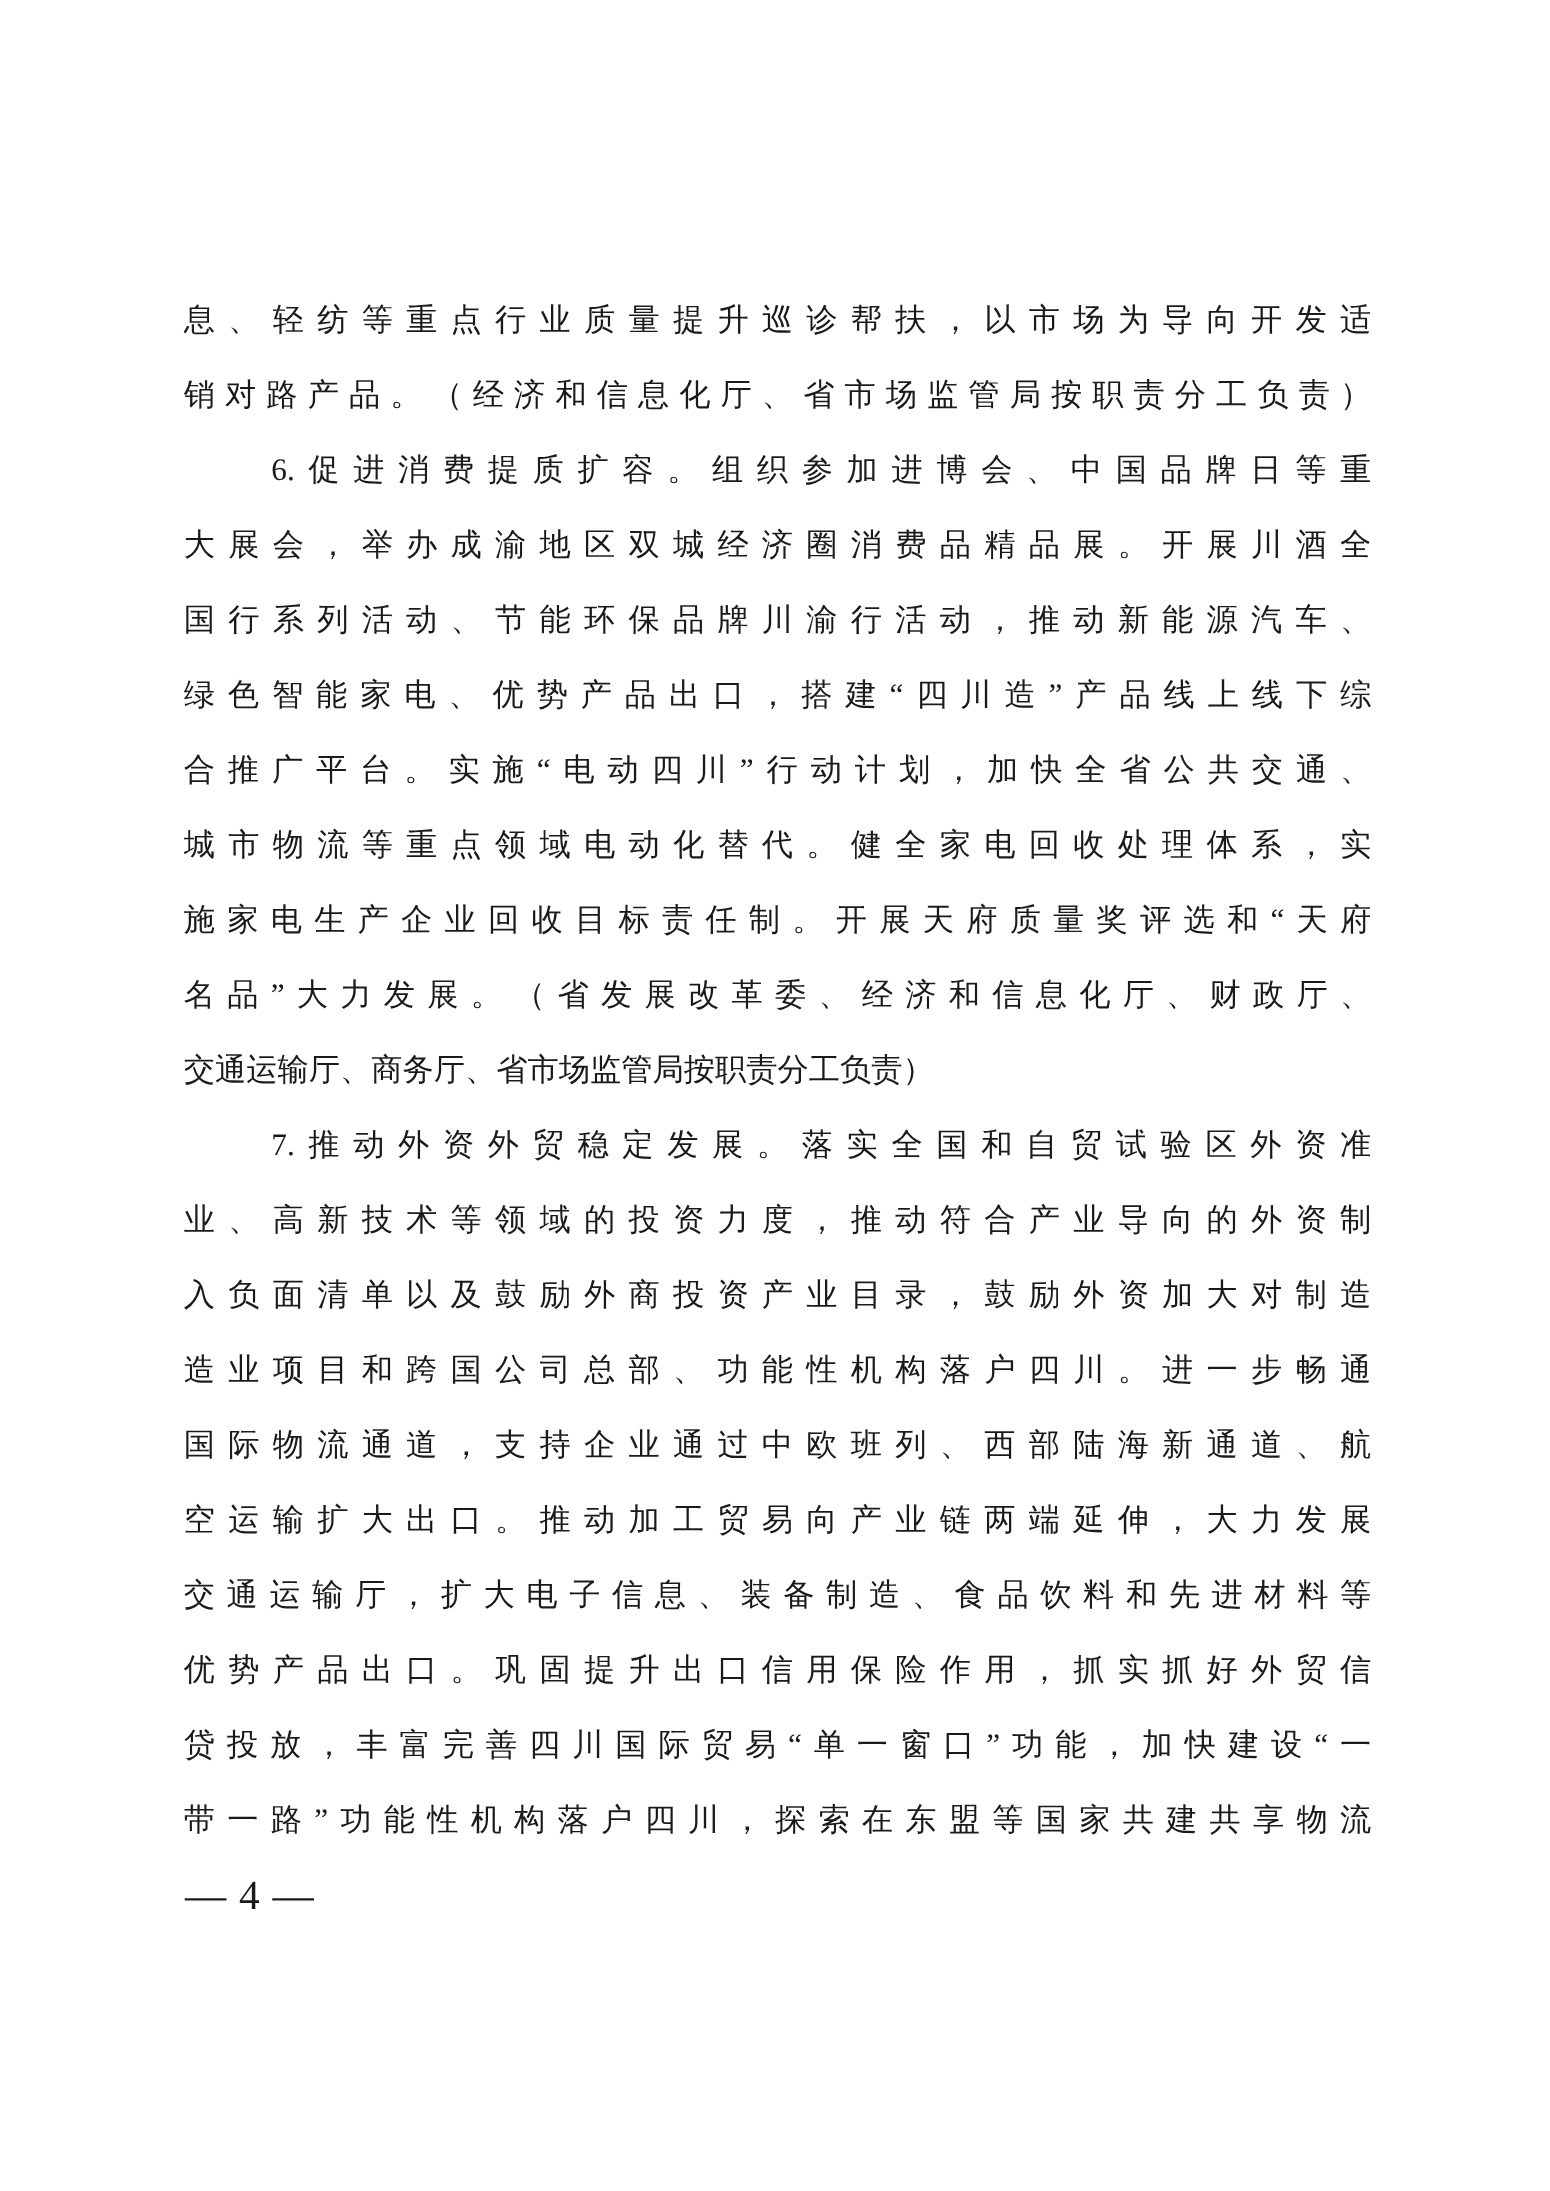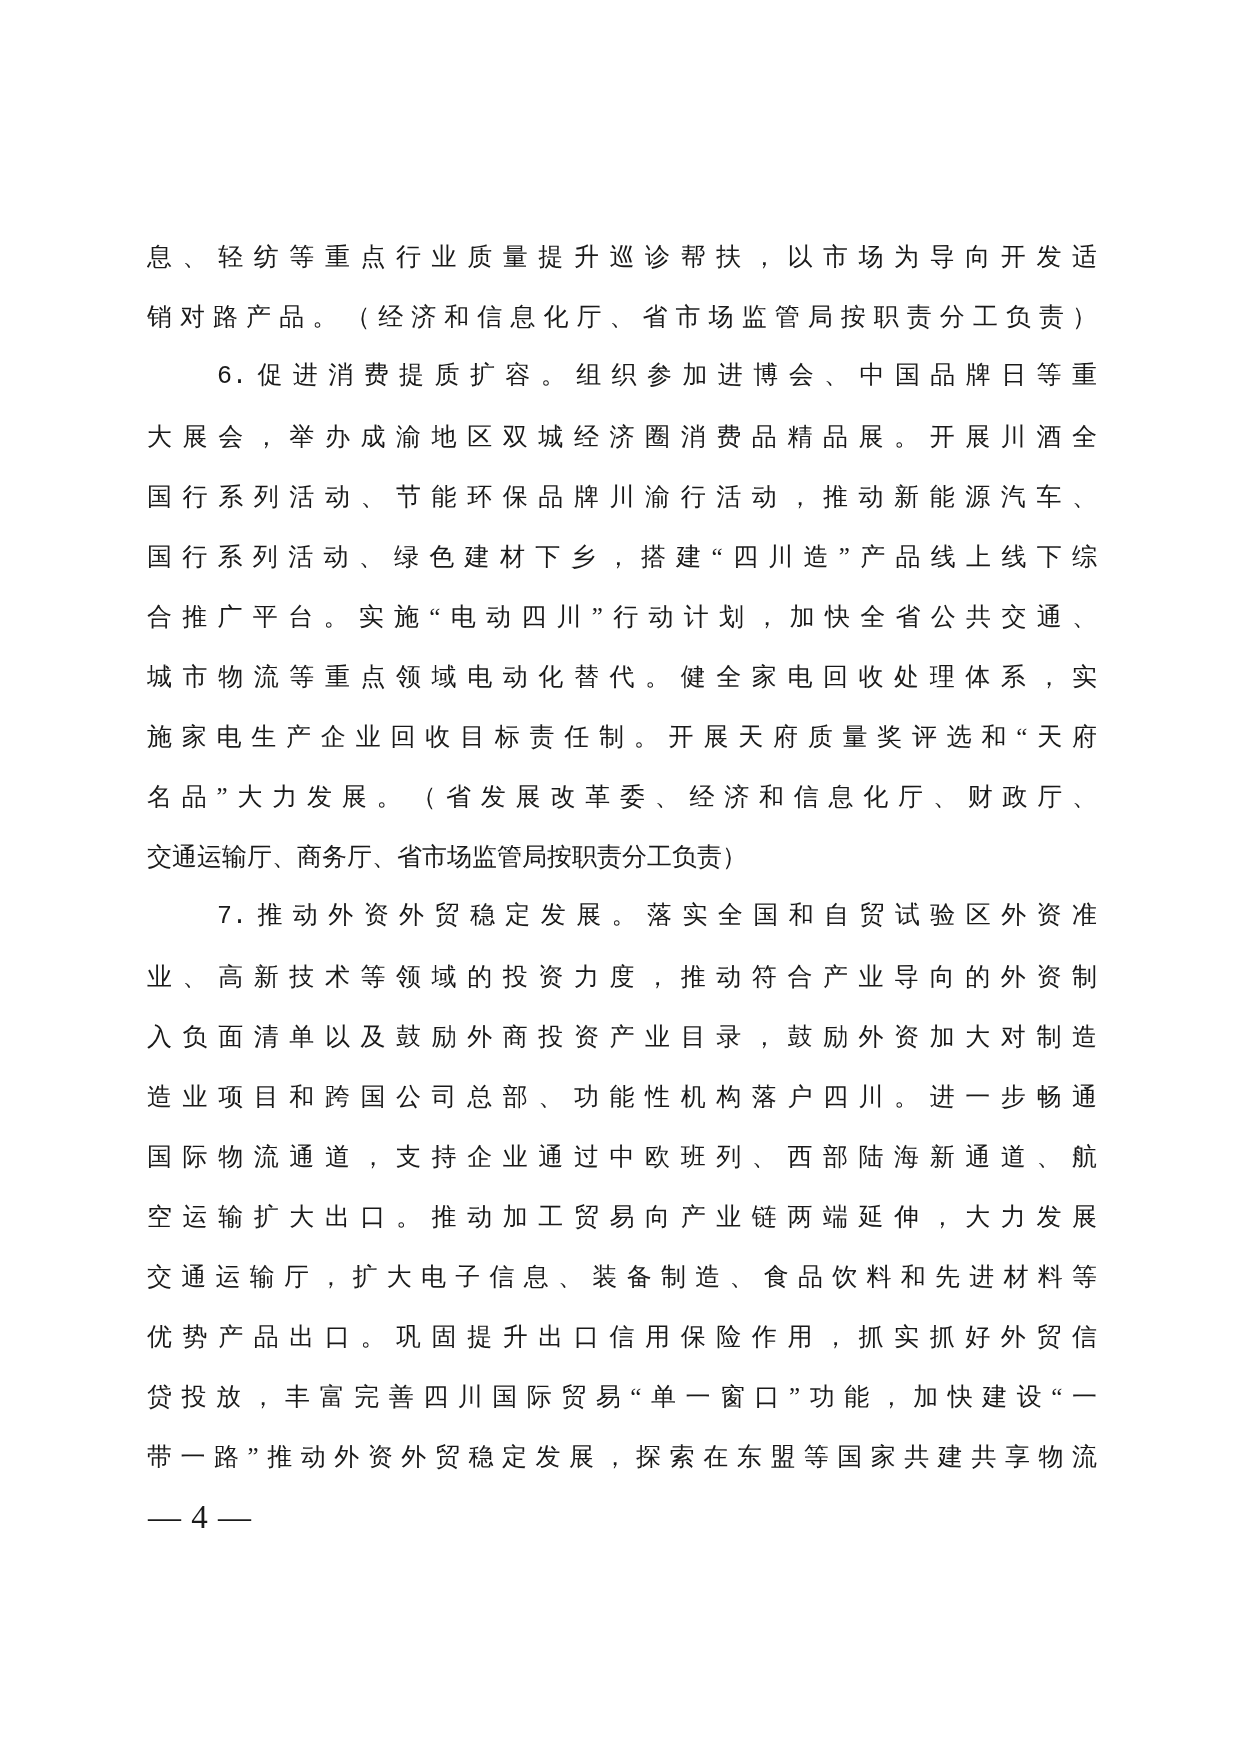--- a/index.html
+++ b/index.html
@@ -38,21 +38,20 @@
     text-align-last: justify;
     overflow: hidden;
     white-space: nowrap;
   }
   .line.no-just {
     text-align: right;
     text-align-last: left;
   }
   .line.indent {
     text-indent: 70px;
-    font-family: Liberation Mono, monospace;
   }
   .page-footer {
     position: absolute;
     left: 148px;
     top: 1496px;
     height: 42px;
     line-height: 42px;
     font-size: 33px;
     letter-spacing: 1px;
     color: #1a1a1a;
@@ -64,34 +63,34 @@
 <div class="page">
   <main class="doc-body">
       <div class="paragraph">
         <div class="line">息、轻纺等重点行业质量提升巡诊帮扶，以市场为导向开发适</div>
         <div class="line">销对路产品。（经济和信息化厅、省市场监管局按职责分工负责）</div>
       </div>
       <div class="paragraph">
         <div class="line indent">6.促进消费提质扩容。组织参加进博会、中国品牌日等重</div>
         <div class="line">大展会，举办成渝地区双城经济圈消费品精品展。开展川酒全</div>
         <div class="line">国行系列活动、节能环保品牌川渝行活动，推动新能源汽车、</div>
-        <div class="line">国行系列活动、绿色建材下乡，搭建“四川造”产品线上线下综</div>
+        <div class="line">绿色智能家电、优势产品出口，搭建“四川造”产品线上线下综</div>
         <div class="line">合推广平台。实施“电动四川”行动计划，加快全省公共交通、</div>
         <div class="line">城市物流等重点领域电动化替代。健全家电回收处理体系，实</div>
         <div class="line">施家电生产企业回收目标责任制。开展天府质量奖评选和“天府</div>
         <div class="line">名品”大力发展。（省发展改革委、经济和信息化厅、财政厅、</div>
         <div class="line no-just">交通运输厅、商务厅、省市场监管局按职责分工负责）</div>
       </div>
       <div class="paragraph">
         <div class="line indent">7.推动外资外贸稳定发展。落实全国和自贸试验区外资准</div>
         <div class="line">业、高新技术等领域的投资力度，推动符合产业导向的外资制</div>
         <div class="line">入负面清单以及鼓励外商投资产业目录，鼓励外资加大对制造</div>
         <div class="line">造业项目和跨国公司总部、功能性机构落户四川。进一步畅通</div>
         <div class="line">国际物流通道，支持企业通过中欧班列、西部陆海新通道、航</div>
         <div class="line">空运输扩大出口。推动加工贸易向产业链两端延伸，大力发展</div>
         <div class="line">交通运输厅，扩大电子信息、装备制造、食品饮料和先进材料等</div>
         <div class="line">优势产品出口。巩固提升出口信用保险作用，抓实抓好外贸信</div>
         <div class="line">贷投放，丰富完善四川国际贸易“单一窗口”功能，加快建设“一</div>
-        <div class="line">带一路”推动外资外贸稳定发展，探索在东盟等国家共建共享物流</div>
+        <div class="line">带一路”功能性机构落户四川，探索在东盟等国家共建共享物流</div>
       </div>
     </main>
   <div class="page-footer">— 4 —</div>
 </div>
 
 </body></html>

